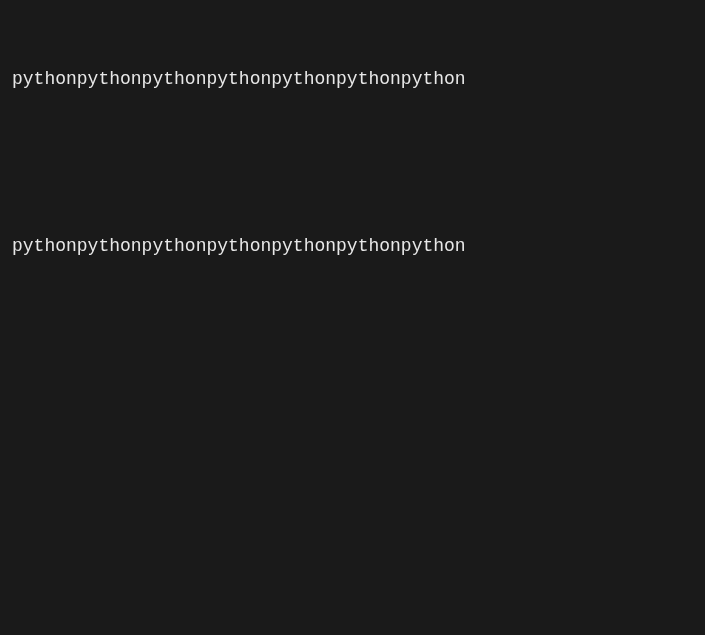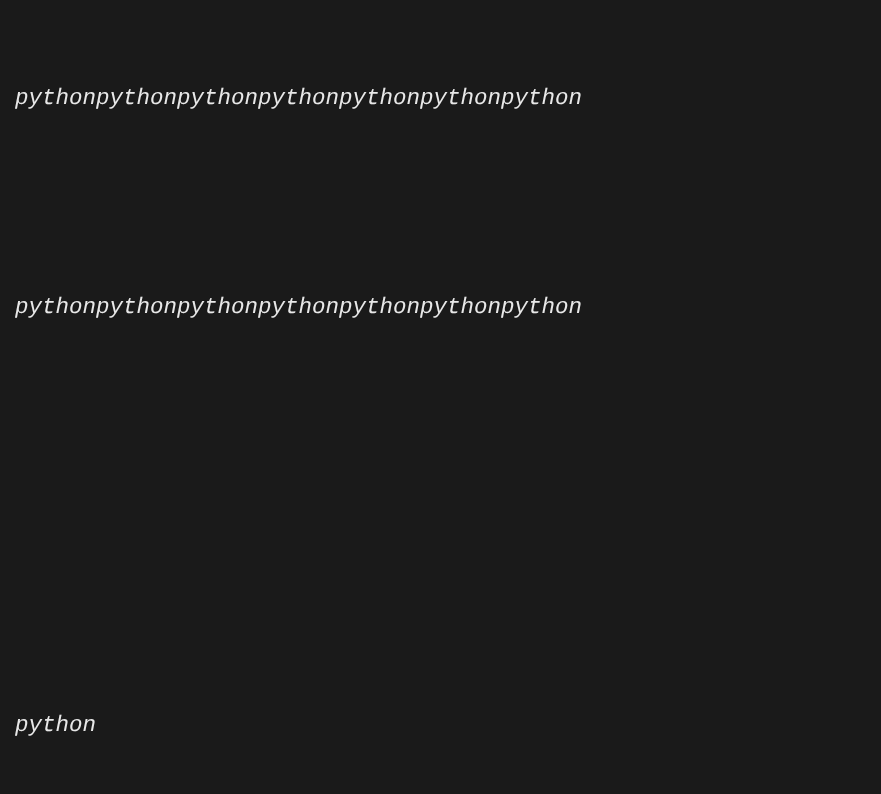--- a/index.html
+++ b/index.html
@@ -17,34 +17,32 @@
       padding: 10px 12px;
       line-height: 1.55;
       overflow: hidden;
     }
     .console-output {
       white-space: pre;
     }
     .line {
       display: block;
       min-height: 1.55em;
-      font-style: italic;
     }
   </style>
 </head>
 <body>
 
 <div class="console-output">
   <span class="line">pythonpythonpythonpythonpythonpythonpython</span>
   <span class="line"></span>
   <span class="line">pythonpythonpythonpythonpythonpythonpython</span>
   <span class="line"></span>
   <span class="line"></span>
   <span class="line"></span>
-  <span class="line">python</span>
   
   
   
   
   
   
   
   
   
   

